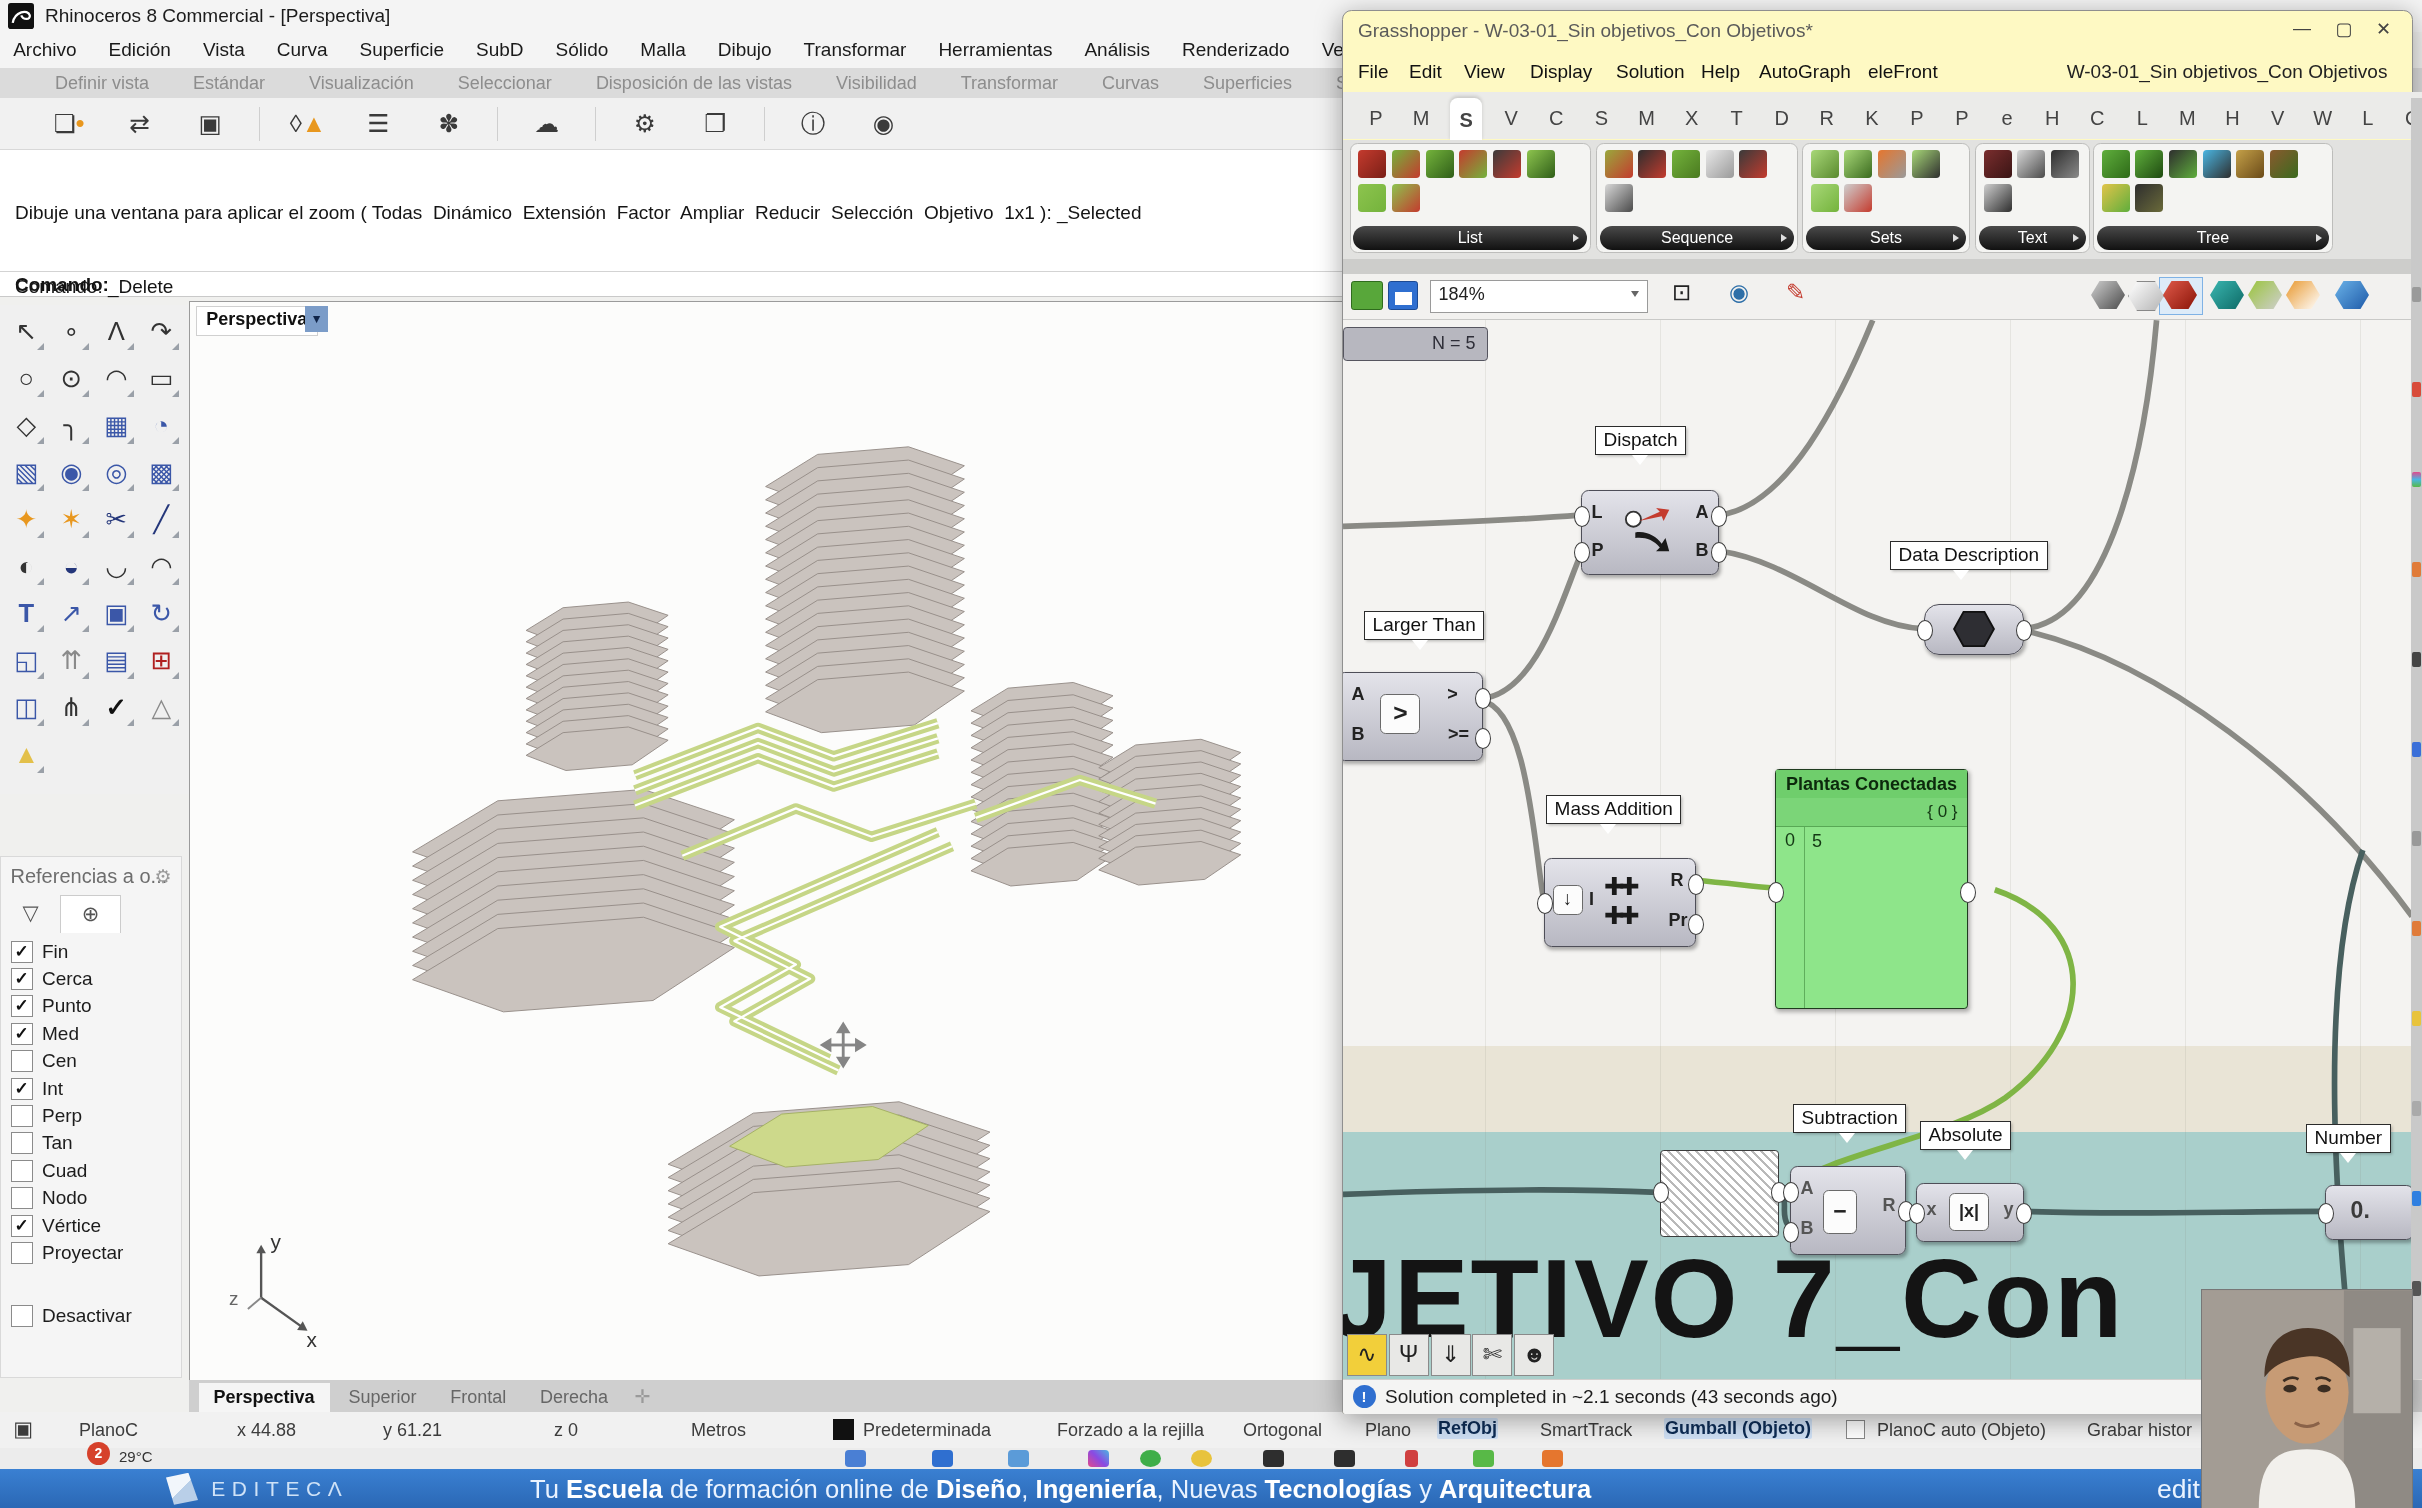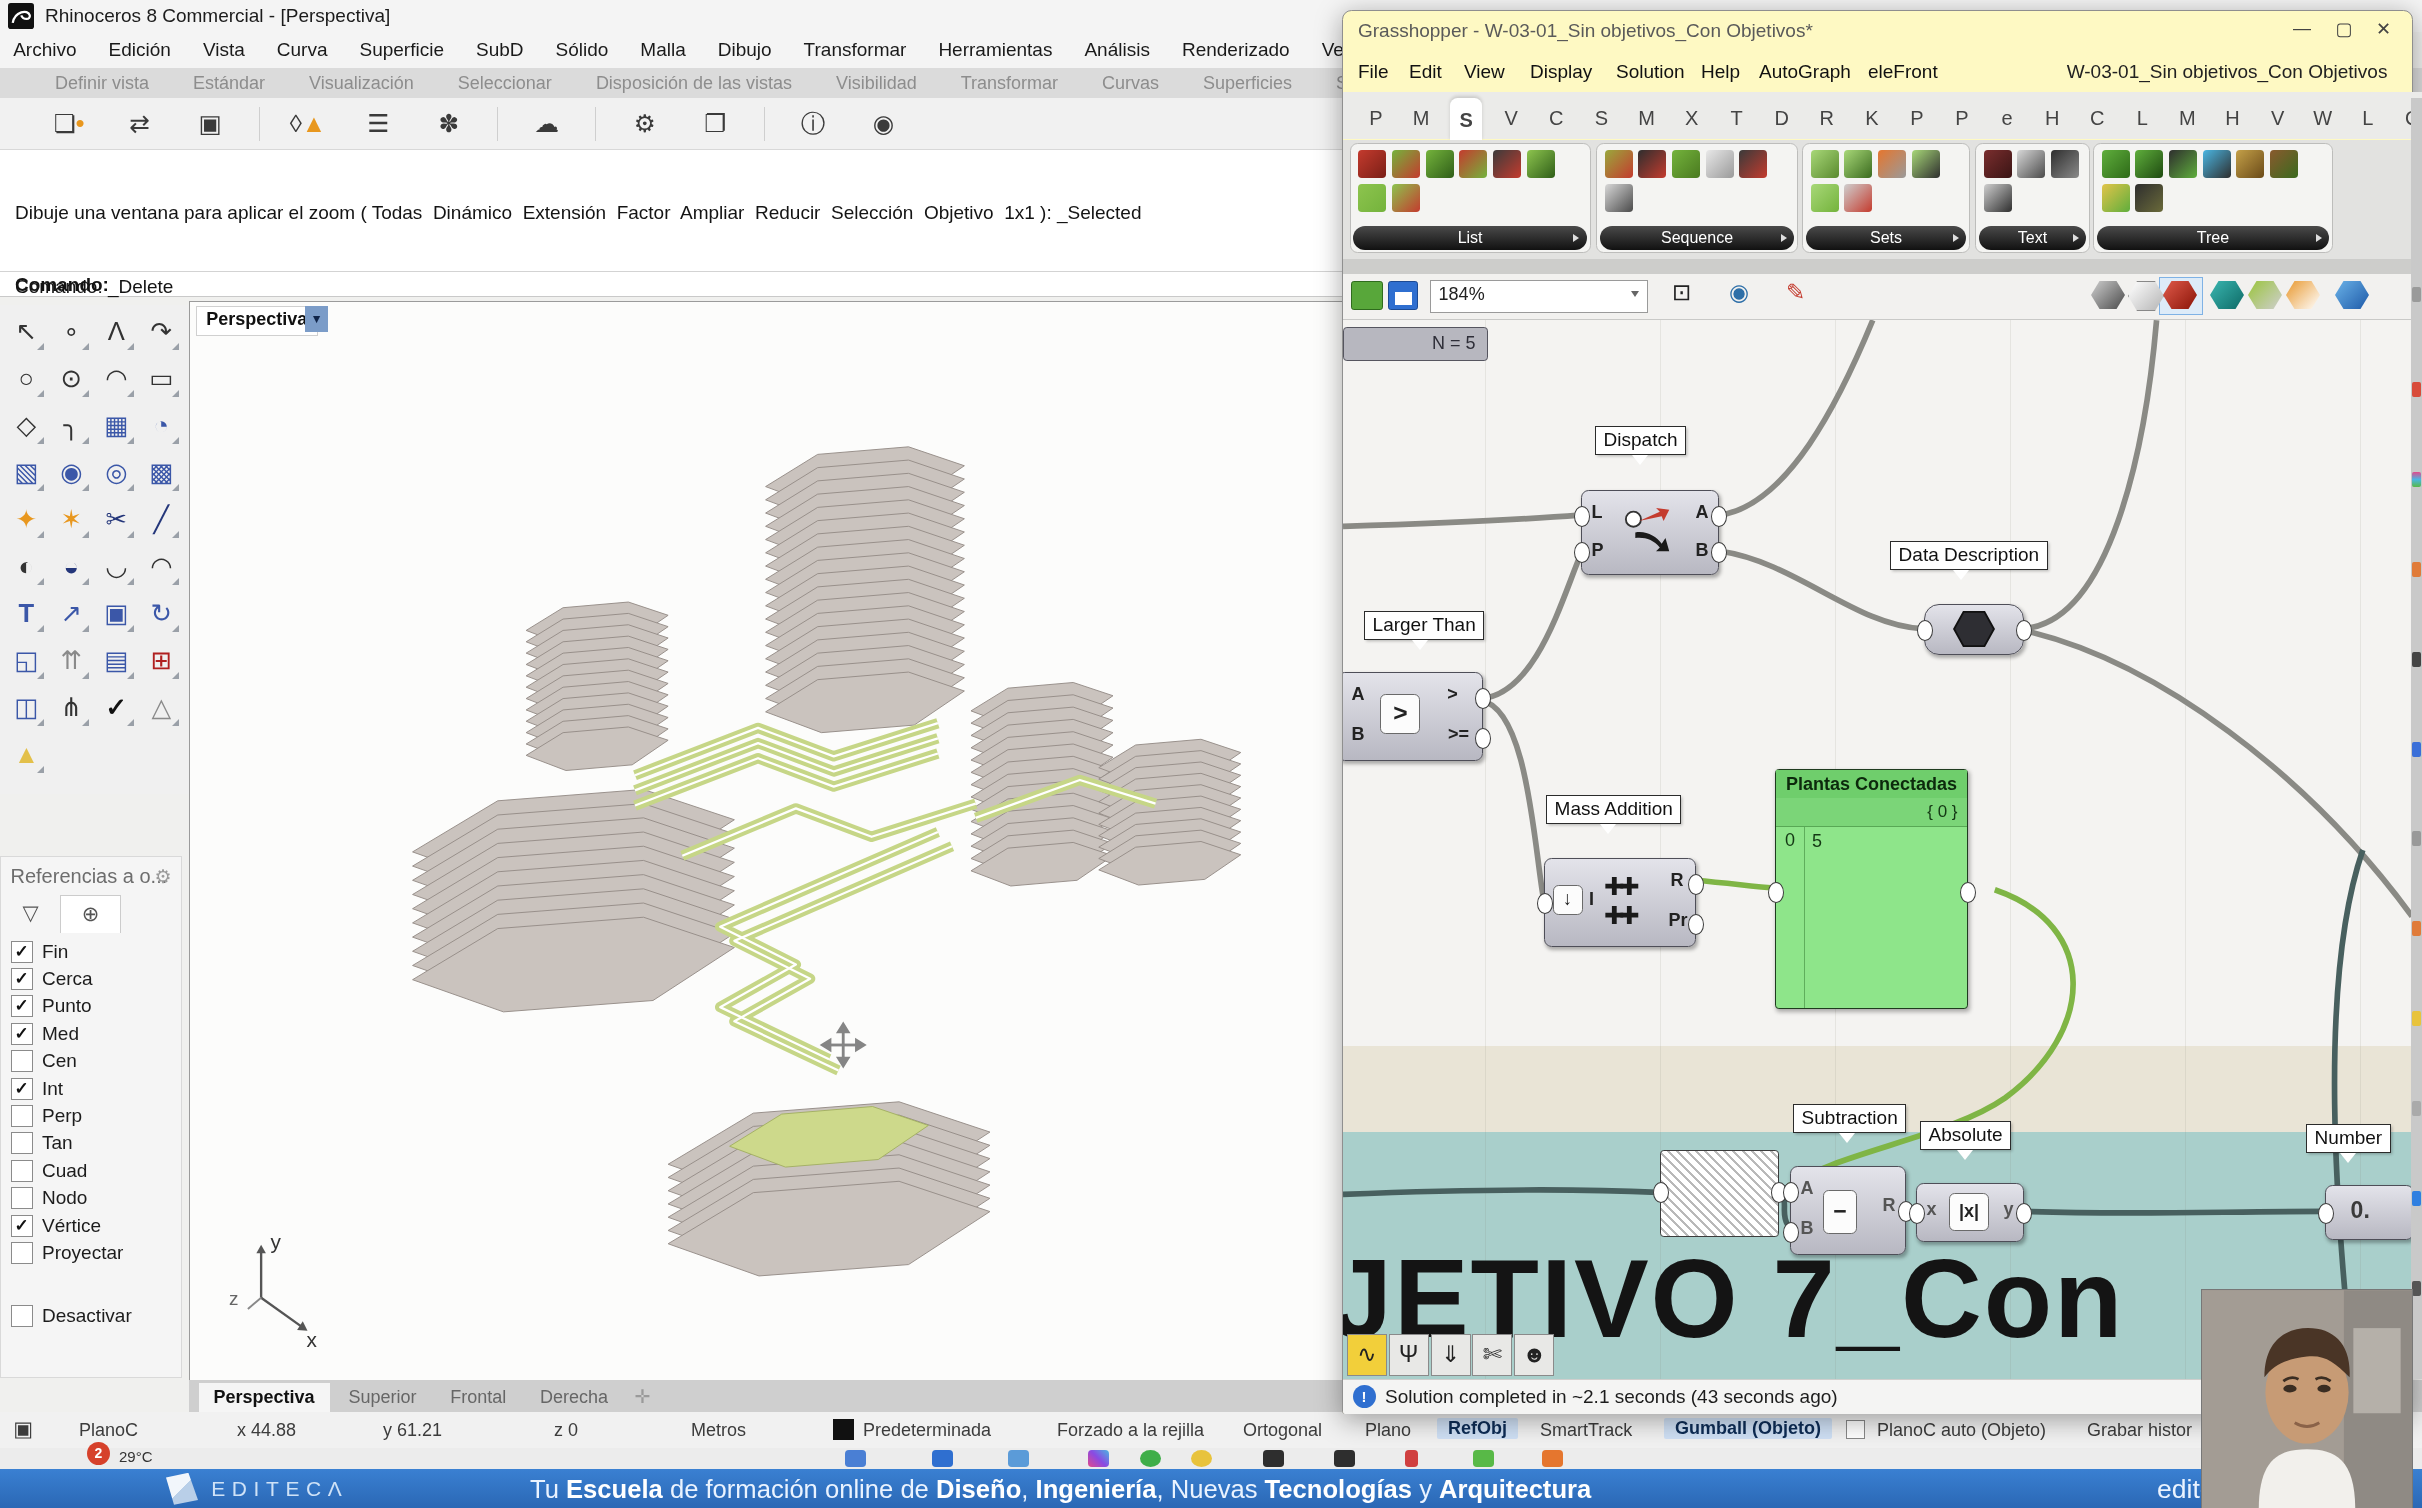--- a/index.html
+++ b/index.html
@@ -38,21 +38,21 @@
   
   .rh-viewport{left:189px;top:301px;width:1155px;height:1079px;background:#fcfcfb;border:0.9px solid #9b9b9b;overflow:hidden}
   .vp-chip{position:absolute;left:5.7px;top:3.8px;height:26.5px;background:#ffffff;border:0.9px solid #d0d0d0;font-size:18px;font-weight:bold;color:#111;padding:1.9px 9.5px 0 9.5px}
   .vp-drop{position:absolute;left:115px;top:3.8px;width:23px;height:26.5px;background:#7b9cc8;color:#10254a;text-align:center;font-size:12.3px;line-height:26.5px}
   .rh-viewtabs{left:189px;top:1380px;width:2233px;height:32px;background:#cfcfcf;display:flex;align-items:flex-end;gap:3.8px;padding-left:9.5px;font-size:18px}
   .vtab{padding:3.8px 15px;color:#666}
   .vtab.sel{background:#f5f5f5;color:#111;font-weight:bold}
   .vplus{color:#9a9a9a;font-size:19px;padding:3.8px 7.6px}
   .rh-statusbar{left:0;top:1412px;width:2423px;height:36px;background:#f1f1f1;font-size:18px;color:#3c3c3c}
   .st{position:absolute;top:7.6px;white-space:nowrap}
-  .st.hl{background:#cfe0f5;color:#0d2c55;font-weight:bold;padding:0 11px;top:5.7px;border-radius:1.9px}
+  .st.hl{background:#cfe0f5;color:#0d2c55;font-weight:bold;padding:0 1px;top:5.7px;border-radius:1.9px}
   
   .taskstrip{left:0;top:1448px;width:2423px;height:21px;background:#ececec}
   .badge{position:absolute;left:87px;top:-5.7px;width:23px;height:23px;border-radius:50%;background:#d6412b;color:#fff;font-size:14px;font-weight:bold;text-align:center;line-height:23px}
   .temp{position:absolute;left:119px;top:0px;font-size:15px;color:#333}
   .tk{position:absolute;top:1.9px;width:21px;height:17px;border-radius:3.8px}
   .banner{left:0;top:1469px;width:2423px;height:40px;background:linear-gradient(#3a80d2,#2a67b4);color:#fff}
   .b-logo{position:absolute;left:166px;top:3.8px;display:flex;gap:13.2px;align-items:center}
   .b-paper{width:32px;height:32px;background:linear-gradient(135deg,#f2f6fb 50%,#b9cfe8 50%);clip-path:polygon(0 15%,70% 0,100% 85%,25% 100%)}
   .b-name{font-size:21px;letter-spacing:6.6px;color:#cfe2f7}
   .b-tag{position:absolute;left:530px;top:5.7px;font-size:25.6px;color:#eaf3ff}

